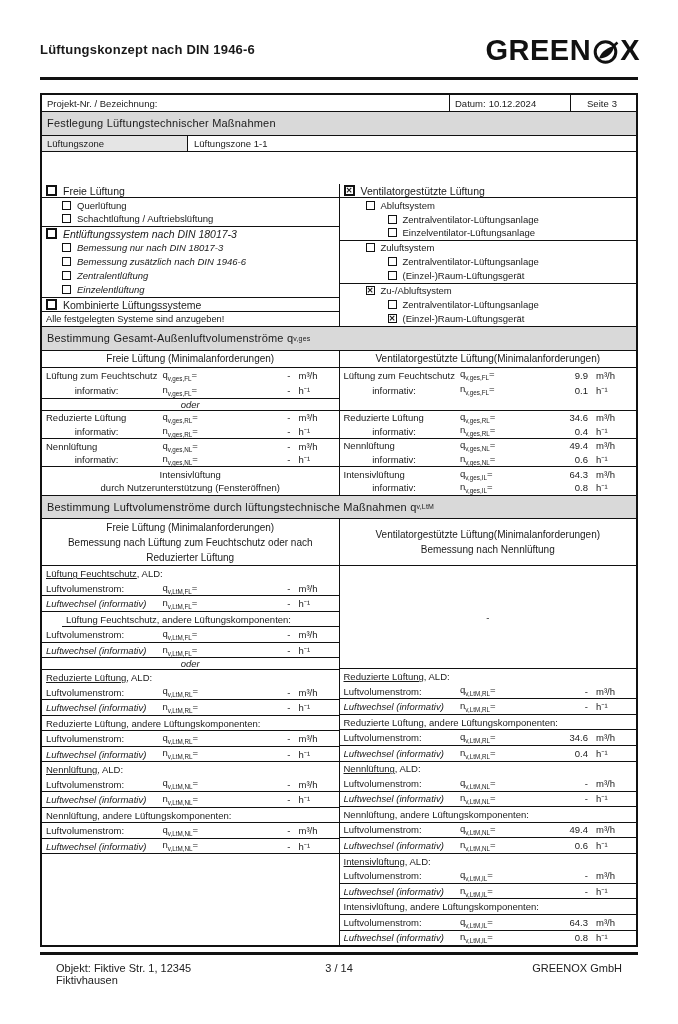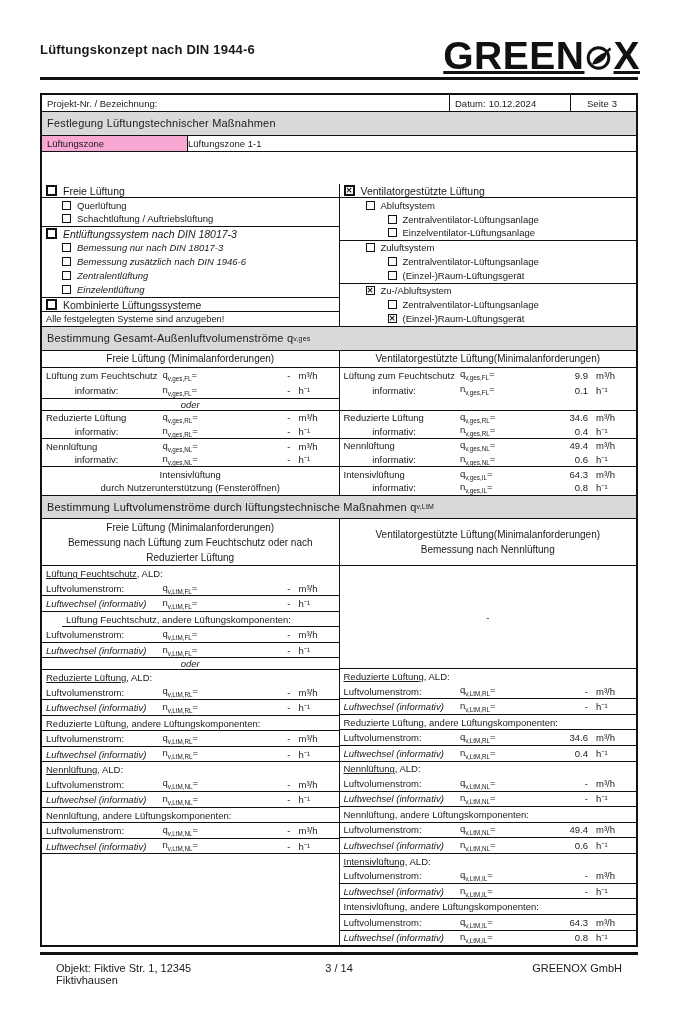--- a/index.html
+++ b/index.html
@@ -2,40 +2,40 @@
 <html><head>
 <meta charset="utf-8">
 <style>
   html,body{margin:0;padding:0;background:#fff;}
   *{box-sizing:border-box;}
   .page{position:relative;width:678px;height:1024px;background:#fff;overflow:hidden;
         font-family:"Liberation Sans",sans-serif;color:#1a1a1a;}
   
   .hdr-title{position:absolute;left:40px;top:42px;font-size:13px;font-weight:bold;letter-spacing:.2px;}
   .brand{position:absolute;right:38px;top:34px;display:flex;align-items:center;
-         font-size:39px;font-weight:bold;letter-spacing:.5px;color:#111;text-decoration:underline;}
+         font-size:29px;font-weight:bold;letter-spacing:.5px;color:#111;}
   .brand svg{margin:2px 1px 0 1px;display:block;}
   .hdr-rule{position:absolute;left:40px;width:598px;top:77px;height:2.5px;background:#111;}
   
   .main{position:absolute;left:40px;top:93px;width:598px;height:854px;border:2px solid #111;
         display:flex;flex-direction:column;font-size:9.5px;}
   .row{display:flex;text-align:right;}
   .bb{border-bottom:1px solid #111;}
   .meta{height:18px;border-bottom:1px solid #111;}
   .meta .cell{display:flex;align-items:center;padding:0 5px;}
   .meta .project{width:408px;border-right:1px solid #111;}
   .meta .date{width:121px;border-right:1px solid #111;}
   .meta .pageno{flex:1;justify-content:center;}
   .meta span{margin-right:3px;}
   .sectitle{height:25px;background:#d9d9d9;border-bottom:1px solid #111;display:flex;
             align-items:center;padding-left:5px;font-size:11px;letter-spacing:.2px;}
   .tsub{font-size:7px;line-height:1;}
   .zone{height:17px;border-bottom:1px solid #111;}
-  .zone .zlabel{width:146px;background:#f9a8d4;border-right:1px solid #111;display:flex;align-items:center;padding-left:5px;}
-  .zone .zvalue{flex:1;display:flex;align-items:center;}
+  .zone .zlabel{width:146px;background:#e5e5e5;border-right:1px solid #111;display:flex;align-items:center;padding-left:5px;}
+  .zone .zvalue{flex:1;display:flex;align-items:center;padding-left:6px;}
   .cols{display:flex;}
   .col{flex:1;display:flex;flex-direction:column;min-width:0;}
   .col:first-child{border-right:1.5px solid #111;}
   
   .cbarea{height:152px;border-bottom:1px solid #111;margin-top:32px;}
   .cbgroup{display:flex;flex-direction:column;border-bottom:1px solid #111;flex-basis:0;}
   .cbgroup:last-child{border-bottom:none;}
   .cbrow{display:flex;align-items:center;flex:1;min-height:0;}
   .cbrow.hdrrow{border-bottom:1px solid #111;}
   .lvl0{padding-left:4px;}
@@ -78,21 +78,21 @@
   .ftr{position:absolute;left:40px;width:598px;top:962px;display:flex;font-size:11px;color:#222;}
   .ftr .fl{flex:1;text-align:left;padding-left:16px;}
   .ftr .fc{flex:1;text-align:center;}
   .ftr .fr{flex:1;text-align:right;padding-right:16px;}
 </style>
 </head>
 <body>
 
 <div class="page">
 
-  <div class="hdr-title">Lüftungskonzept nach DIN 1944-6</div>
+  <div class="hdr-title">Lüftungskonzept nach DIN 1946-6</div>
   <div class="brand">
     <span>GREEN</span>
       <svg width="27" height="27" viewBox="0 0 27 27">
         <circle cx="13.5" cy="14" r="10.3" fill="none" stroke="#111" stroke-width="3"></circle>
         <path d="M7 20.5 C9.2 13, 15.5 10, 22.5 7.5 C21 15.5, 15 20.5, 7 20.5 Z" fill="#111"></path>
         <line x1="21" y1="8.5" x2="25.5" y2="4.5" stroke="#111" stroke-width="2.4"></line>
       </svg>
       <span>X</span>
   </div>
   <div class="hdr-rule"></div>

